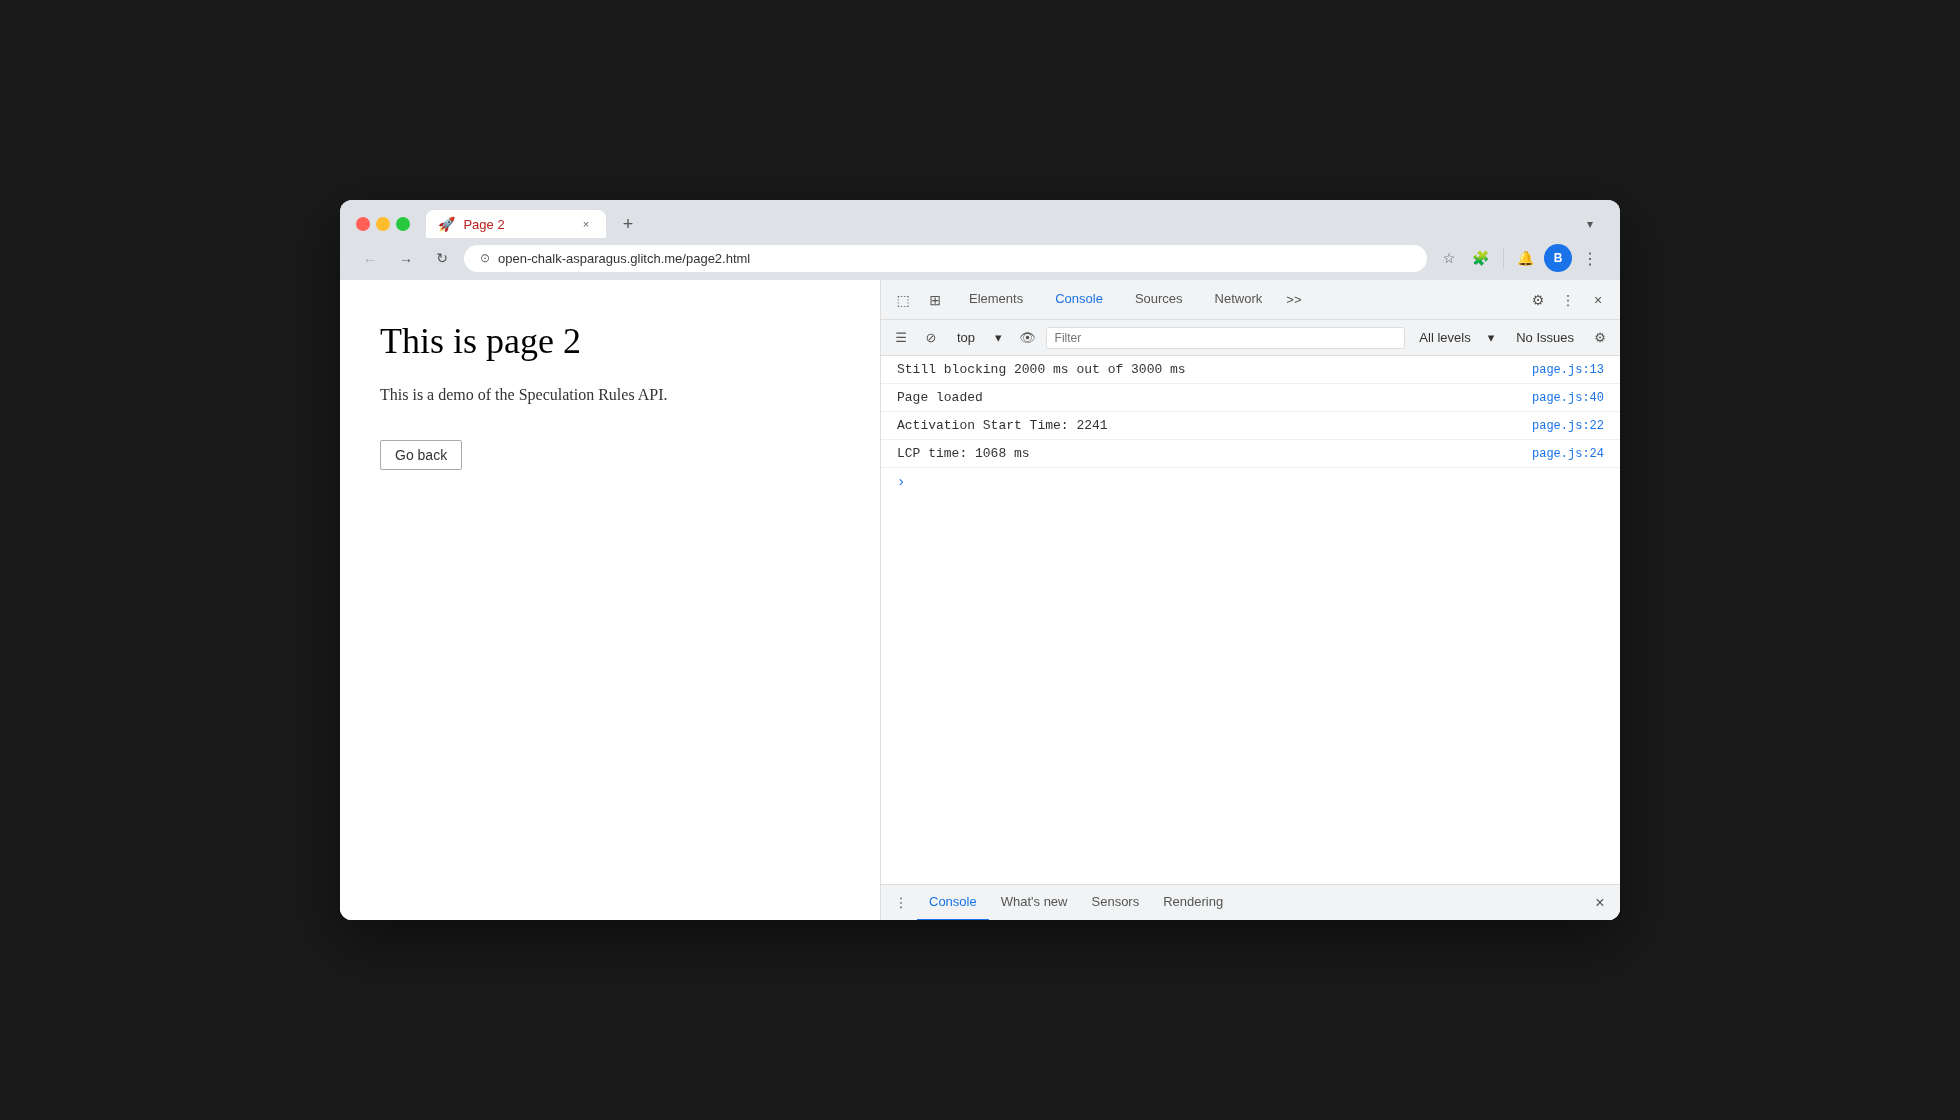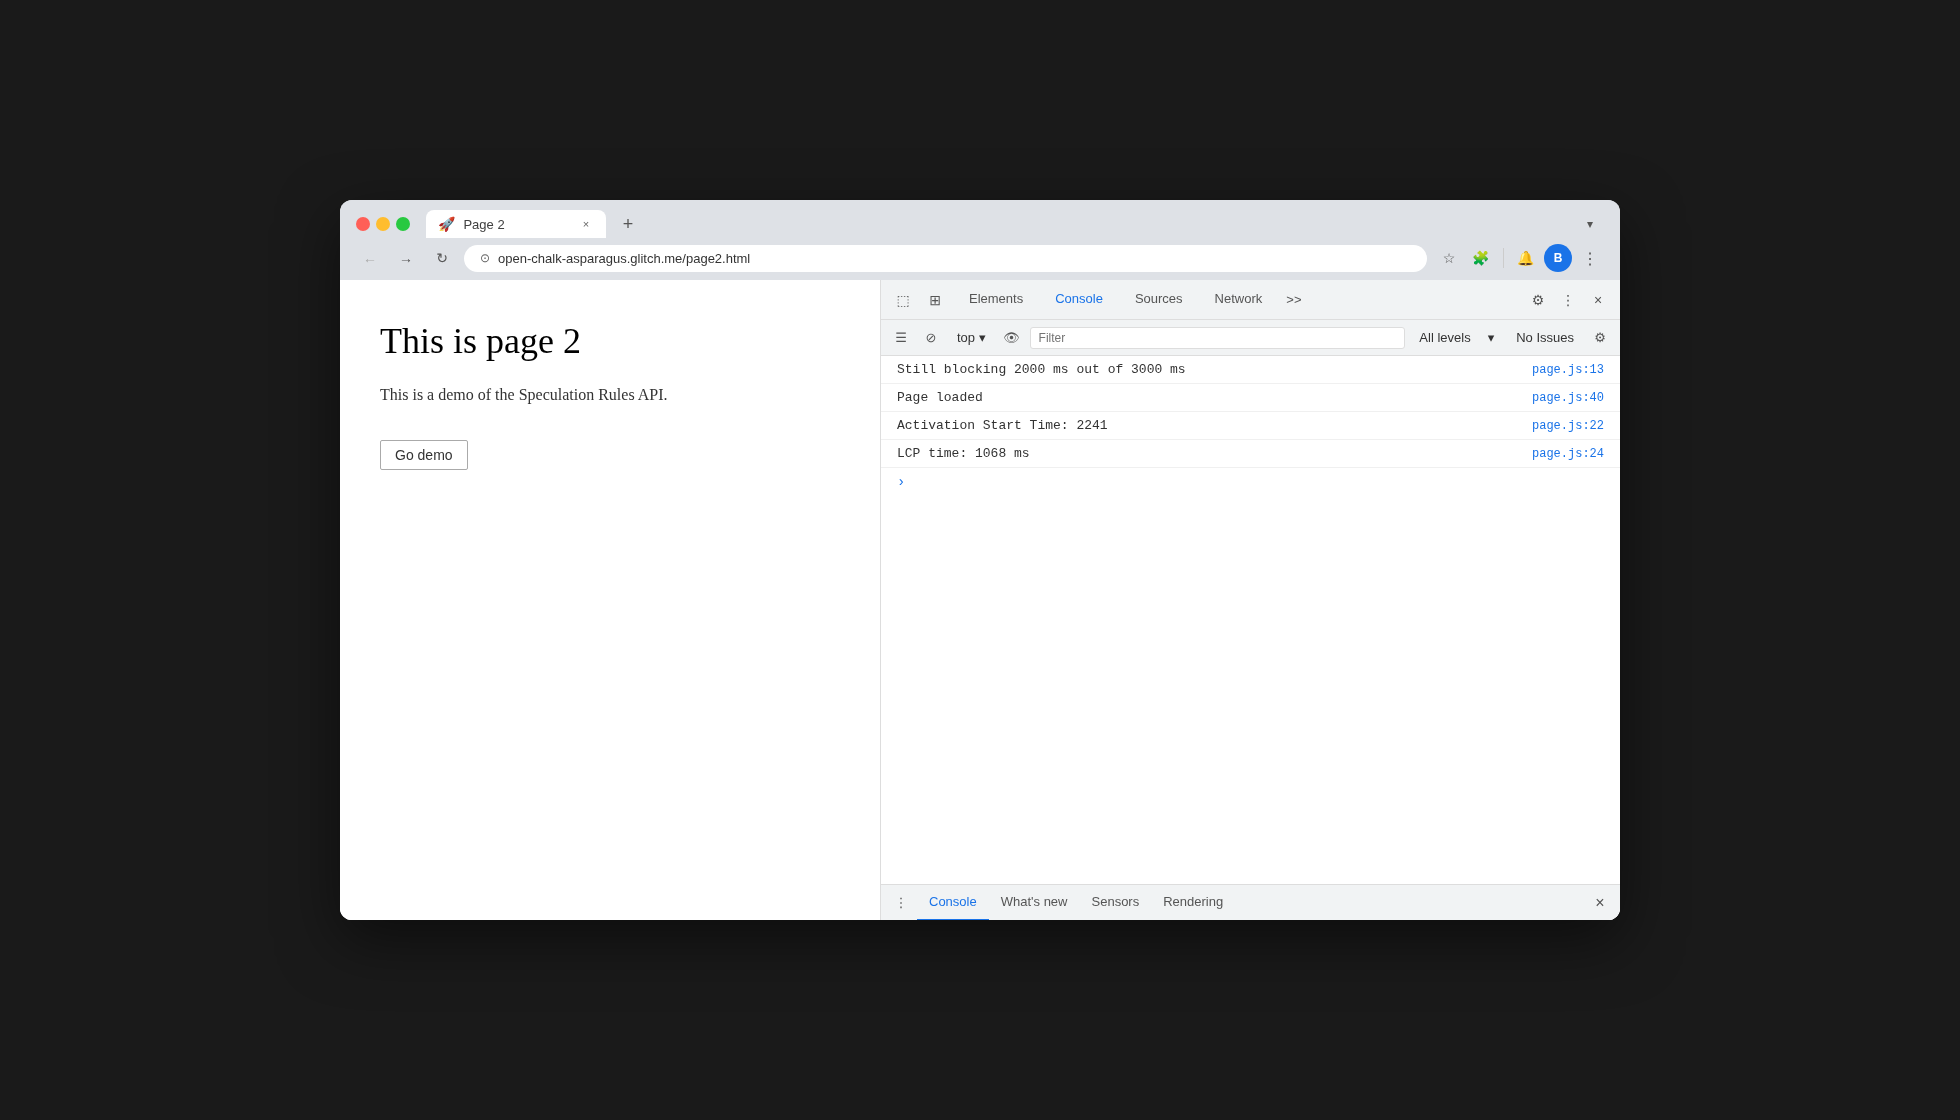--- a/index.html
+++ b/index.html
@@ -48,21 +48,21 @@
       background: white;
       border-radius: 8px 8px 0 0;
       padding: 6px 12px;
       gap: 8px;
       min-width: 180px;
       position: relative;
     }
     .tab-favicon { font-size: 14px; }
     .tab-title {
       font-size: 13px;
-      color: #404040;
+      color: #b91c1c;
       flex: 1;
     }
     .tab-close {
       width: 16px;
       height: 16px;
       border-radius: 50%;
       display: flex;
       align-items: center;
       justify-content: center;
       cursor: pointer;
@@ -285,21 +285,21 @@
       align-items: center;
       justify-content: center;
       border-radius: 3px;
       cursor: pointer;
       color: #555;
       font-size: 13px;
     }
     .context-selector {
       display: flex;
       align-items: center;
-      gap: 4px;
+      gap: 20px;
       padding: 3px 8px;
       border-radius: 3px;
       cursor: pointer;
       font-size: 13px;
       color: #333;
       border: none;
       background: transparent;
     }
     .filter-input {
       flex: 1;
@@ -456,21 +456,21 @@
       <div class="profile-btn">B</div>
       <div class="menu-btn">⋮</div>
     </div>
   </div>
 
   <div class="browser-content">
 
     <div class="page-content">
       <h1 class="page-heading">This is page 2</h1>
       <p class="page-text">This is a demo of the Speculation Rules API.</p>
-      <button class="go-back-btn">Go demo</button>
+      <button class="go-back-btn">Go back</button>
     </div>
 
     <div class="devtools-panel">
 
       <div class="devtools-toolbar">
         <div class="dt-icon-btn">⬚</div>
         <div class="dt-icon-btn">⊞</div>
         <div class="dt-tabs">
           <div class="dt-tab">Elements</div>
           <div class="dt-tab active">Console</div>

